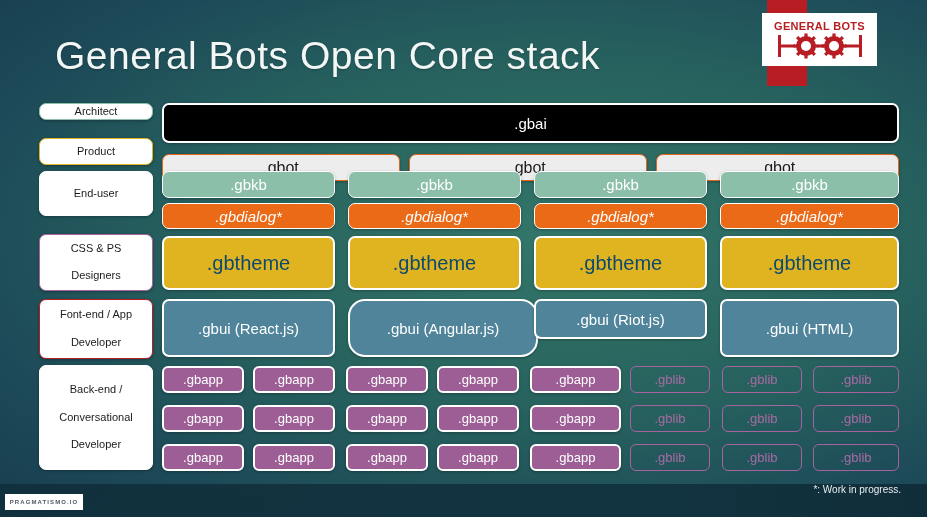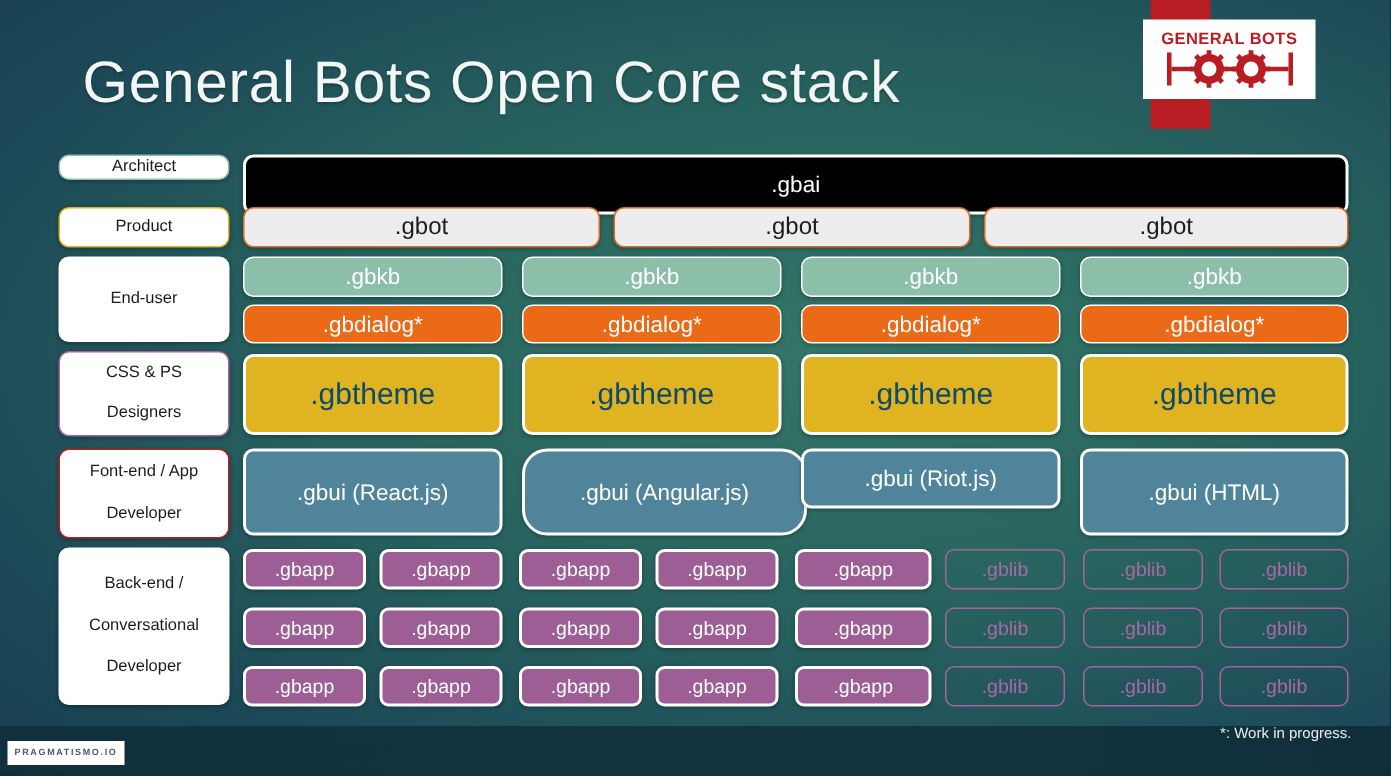--- a/index.html
+++ b/index.html
@@ -111,32 +111,34 @@
     background: #000000;
     border: 2px solid #ffffff;
     color: #ffffff;
     font-size: 15px;
   }
   .cell.gbot {
     background: #ededed;
     border: 1.5px solid #e2681c;
     color: #1b1b1b;
     font-size: 16px;
+    margin-top: 16px;
   }
   .cell.gbkb {
     background: #8cbfa9;
     border: 1.5px solid #ffffff;
     color: #ffffff;
     font-size: 15px;
   }
   .cell.gbdialog {
     background: #ea6a17;
     border: 1.5px solid #ffffff;
     color: #ffffff;
     font-size: 15px;
+    font-style: italic;
   }
   .cell.gbtheme {
     background: #e0b320;
     border: 2px solid #ffffff;
     color: #0c4a6e;
     font-size: 20px;
   }
   .cell.gbui {
     background: #4f849b;
     border: 2px solid #ffffff;
@@ -257,21 +259,21 @@
       <div class="rowlabel" style="top: 103px; height: 17px; border: 1.5px solid rgb(140, 191, 169); display: flex; flex-direction: column;">
         <span>Architect</span>
       </div>
       <div class="cell gbai" style="left: 162px; top: 103px; width: 737px; height: 40px;">.gbai</div>
       <div class="rowlabel" style="top: 138px; height: 27px; border: 1.5px solid rgb(224, 179, 32); display: flex; flex-direction: column;">
         <span>Product</span>
       </div>
       <div class="cell gbot" style="left: 162px; top: 138px; width: 238px; height: 27px;">.gbot</div>
       <div class="cell gbot" style="left: 409px; top: 138px; width: 238px; height: 27px;">.gbot</div>
       <div class="cell gbot" style="left: 656px; top: 138px; width: 243px; height: 27px;">.gbot</div>
-      <div class="rowlabel" style="top: 171px; height: 57px; border: 1.5px solid rgb(255, 255, 255); display: flex; flex-direction: column;">
+      <div class="rowlabel" style="top: 171px; height: 45px; border: 1.5px solid rgb(255, 255, 255); display: flex; flex-direction: column;">
         <span>End-user</span>
       </div>
       <div class="cell gbkb" style="left: 162px; top: 171px; width: 173px; height: 27px;">.gbkb</div>
       <div class="cell gbkb" style="left: 348px; top: 171px; width: 173px; height: 27px;">.gbkb</div>
       <div class="cell gbkb" style="left: 534px; top: 171px; width: 173px; height: 27px;">.gbkb</div>
       <div class="cell gbkb" style="left: 720px; top: 171px; width: 179px; height: 27px;">.gbkb</div>
       <div class="cell gbdialog" style="left: 162px; top: 203px; width: 173px; height: 26px;">.gbdialog*</div>
       <div class="cell gbdialog" style="left: 348px; top: 203px; width: 173px; height: 26px;">.gbdialog*</div>
       <div class="cell gbdialog" style="left: 534px; top: 203px; width: 173px; height: 26px;">.gbdialog*</div>
       <div class="cell gbdialog" style="left: 720px; top: 203px; width: 179px; height: 26px;">.gbdialog*</div>

